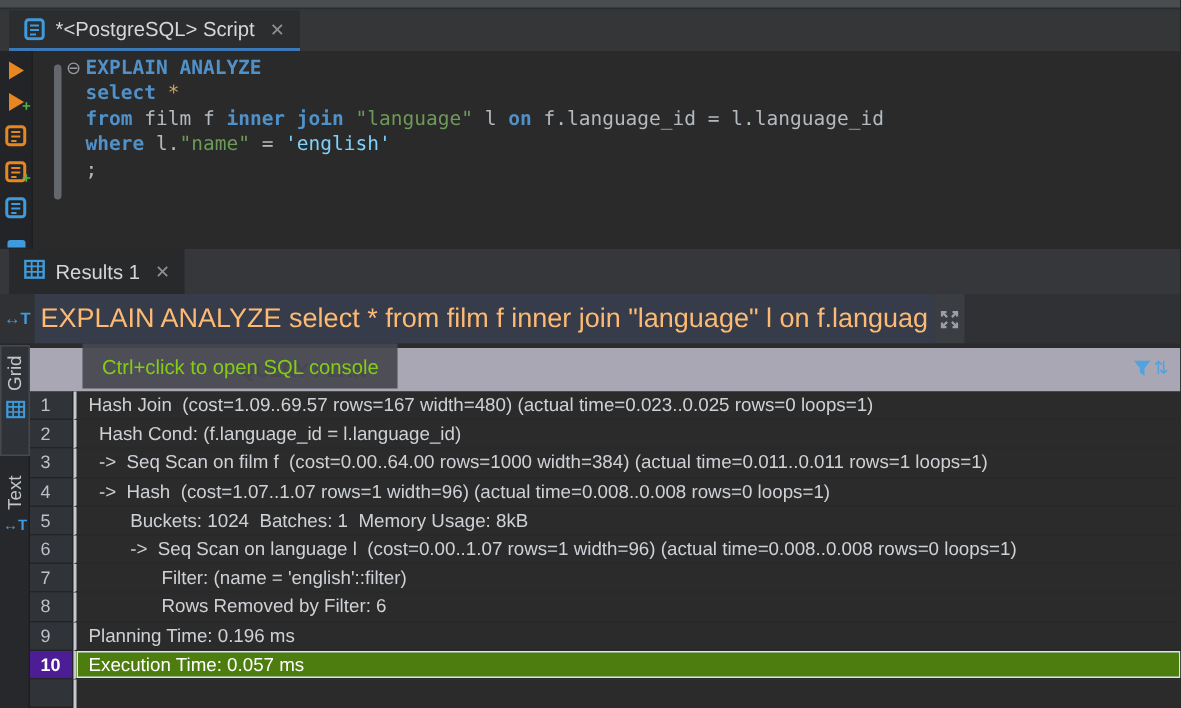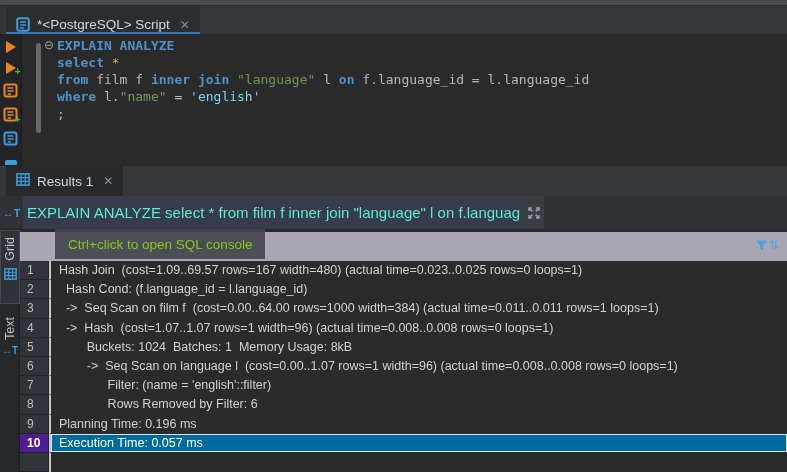--- a/index.html
+++ b/index.html
@@ -6,21 +6,21 @@
   html,body { background:#222; }
   .window {
     position:relative; width:787px; height:472px; overflow:hidden;
     background:#323437; font-family:"Liberation Sans",sans-serif;
     -webkit-font-smoothing:antialiased;
   }
   
   .top-strip { position:absolute; left:0; top:0; right:0; height:6px; background:#4a4d4f; border-bottom:1px solid #2a2b2d; }
   .editor-tabbar { position:absolute; left:0; top:7px; right:0; height:27px; background:#343638; display:flex; align-items:stretch; }
   .tab { display:inline-flex; align-items:center; gap:7px; padding:0 10px; background:#2b2d2f; color:#d4d7da; font-size:13.5px; }
-  .tab.active-editor { margin-left:6px; border-bottom:2px solid #3c78b5;align-items:flex-end; }
+  .tab.active-editor { margin-left:6px; border-bottom:2px solid #3c78b5; }
   .close-x { color:#8d9094; font-size:12px; margin-left:3px; cursor:pointer; }
   .sqlfile-icon { color:#3f9bdc; display:inline-flex; }
   
   .editor-area { position:absolute; left:0; top:34px; right:0; height:132px; background:#2a2a2a; }
   .left-toolbar { position:absolute; left:0; top:0; bottom:0; width:22px; background:#232428; border-right:1px solid #1d1e21;
     display:flex; flex-direction:column; align-items:center; padding-top:7px; gap:9px; }
   .tbtn { position:relative; width:16px; height:15px; display:flex; align-items:center; justify-content:center; cursor:pointer; }
   .play-tri { width:0; height:0; border-top:6px solid transparent; border-bottom:6px solid transparent; border-left:10px solid #e8861f; }
   .plus { position:absolute; right:-2px; bottom:-3px; color:#4db34d; font-size:10px; font-weight:bold; line-height:1; }
   .orange { color:#e8861f; } .blue { color:#3f9bdc; }
@@ -33,21 +33,21 @@
   .seg-str2 { color:#6d9a58; }
   .seg-str1 { color:#7dd3fc;margin-top:48px; }
   .seg-star { color:#c9a75c; }
   
   .results-tabbar { position:absolute; left:0; top:166px; right:0; height:30px; background:#35373a; display:flex; align-items:stretch; }
   .tab.active-results { margin-left:6px; background:#28292b; }
   
   .filter-bar { position:absolute; left:0; top:196px; right:0; height:33px; background:#2f3134; display:flex; align-items:stretch; }
   .sqltext-icon { width:23px; display:flex; align-items:center; justify-content:center; color:#3f9bdc; font-size:11px; font-weight:bold; white-space:nowrap; }
   .query-panel { display:flex; align-items:center; background:#363c49; padding:0 4px; }
-  .query-text { color:#5eead4; font-size:15px; white-space:nowrap; overflow:hidden; }
+  .query-text { color:#fdba74; font-size:18px; white-space:nowrap; overflow:hidden; }
   .expand-box { width:20px; display:flex; align-items:center; justify-content:center; background:#3a3d42; cursor:pointer; }
   .filter-input { flex:1; background:#43464d; border:none; outline:none; color:#d7dade; font-size:13.5px; font-style:italic; padding:0 8px; font-family:"Liberation Sans",sans-serif; }
   .filter-input::placeholder { color:#9da0a7; opacity:1; }
   
   .results-body { position:absolute; left:0; top:229px; right:0; bottom:0; background:#2b2b2b; }
   .side-strip { position:absolute; left:0; top:0; bottom:0; width:20px; background:#26282b; border-right:1px solid #1d1e21; }
   .side-tab { position:absolute; left:0; width:20px; display:flex; flex-direction:column; align-items:center; gap:5px; padding-top:6px; cursor:pointer; }
   .side-tab .vlabel { writing-mode:vertical-rl; transform:rotate(180deg); color:#c2c6ca; font-size:12.5px; }
   .side-tab.active { background:#2f3237; border:1px solid #46494e; }
   .side-tab-grid { top:1px; height:74px; }
@@ -58,21 +58,21 @@
   .funnel-arrows { font-size:12px; color:#4fa3e3; }
   .tooltip { position:absolute; left:55px; top:0px; height:30px; background:rgba(70,71,79,0.93); color:#84cc16;
     font-size:13.5px; display:flex; align-items:center; padding:0 13px; z-index:5; }
   
   .grid { position:absolute; left:20px; right:0; top:32px; bottom:0; }
   .grow { display:flex; height:19.2px; }
   .rn { width:29px; flex:0 0 29px; background:#303337; color:#bcc1c7; font-size:12px; line-height:19px; padding-left:7px;
     border-bottom:1px solid #222428; border-right:1px solid #222428; }
   .rc { flex:1; background:#2b2b2b; color:#ced2d6; font-size:12.5px; line-height:19px; padding-left:8px; white-space:pre;
     border-bottom:1px solid #28292b; border-left:2px solid #c7c9cf; overflow:hidden; }
-  .grow.selected .rc { background:#0369a1; color:#ffffff; box-shadow:inset 0 0 0 1px #d9e6f5; }
+  .grow.selected .rc { background:#4d7c0f; color:#ffffff; box-shadow:inset 0 0 0 1px #d9e6f5; }
   .grow.selected .rn { background:#4c1d95; color:#ffffff; font-weight:bold; }
   .grow.stub .rc { border-bottom:none; }
 </style>
 </head>
 <body>
 
 <div class="window">
 
   <div class="top-strip"></div>
 

